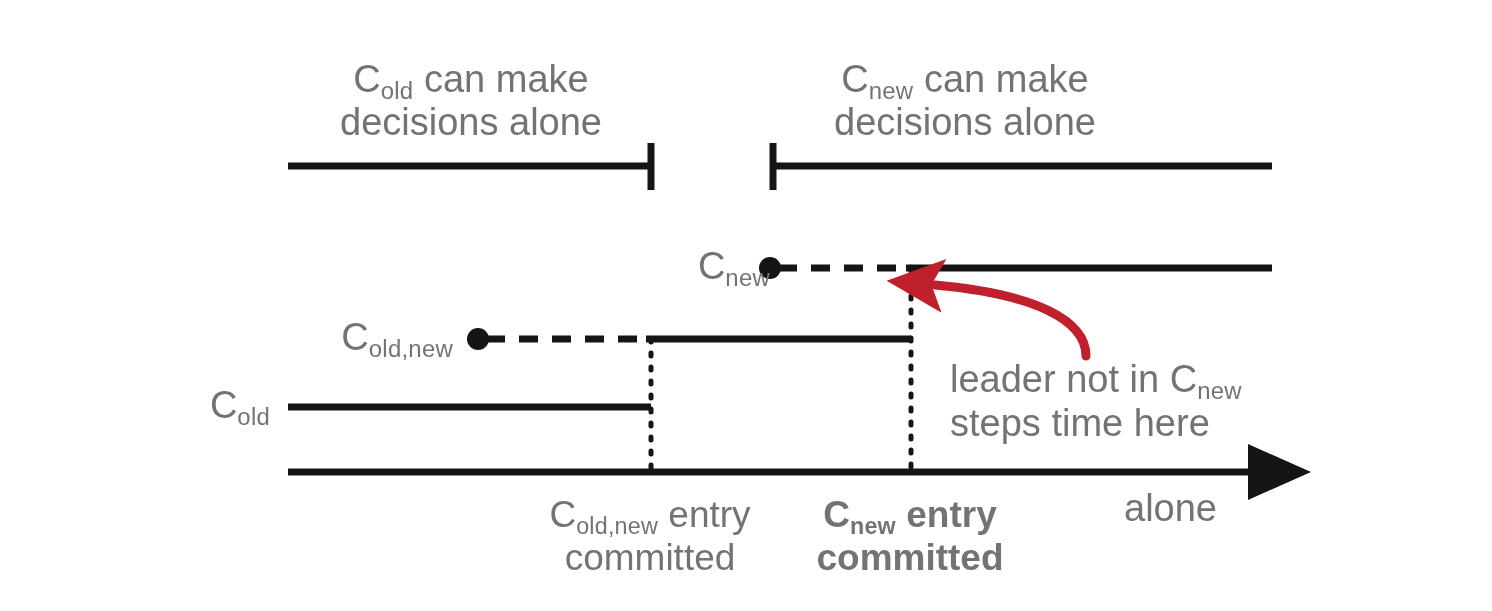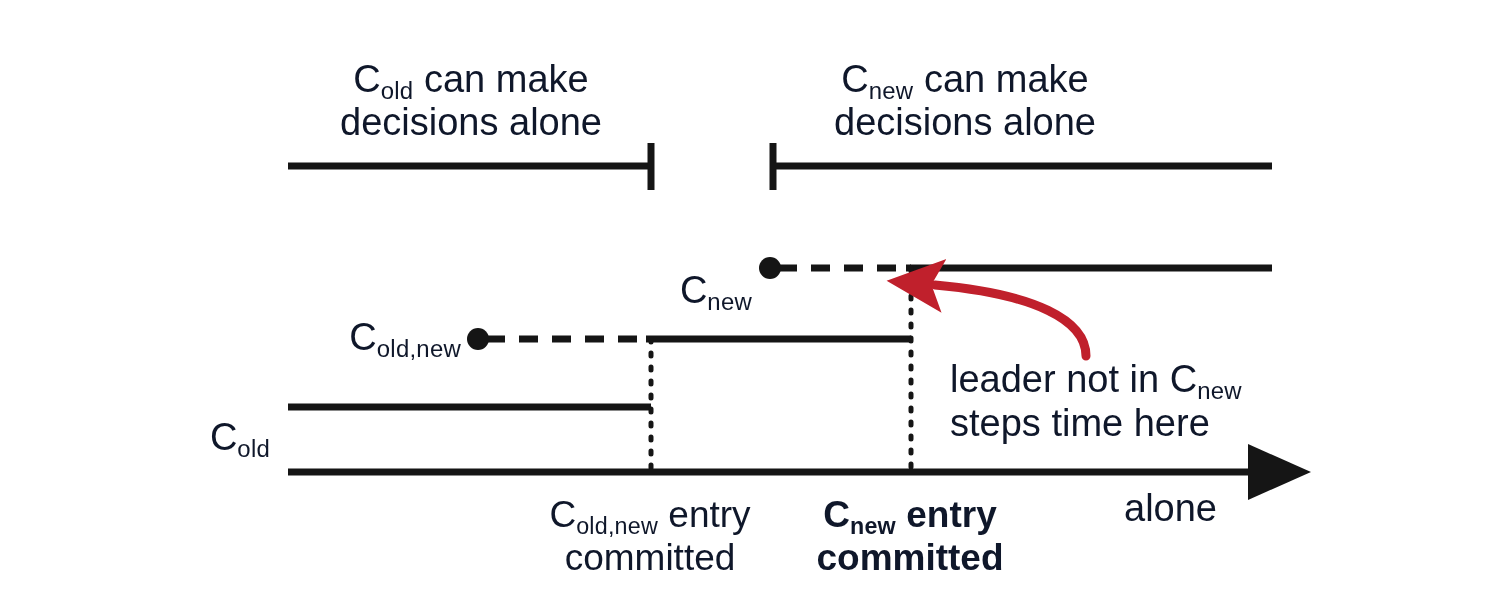--- a/index.html
+++ b/index.html
@@ -23,21 +23,21 @@
     position: absolute;
     left: 0;
     top: 0;
     width: 1492px;
     height: 611px;
     display: block;
   }
   .lbl {
     position: absolute;
     font-family: "Liberation Sans", sans-serif;
-    color: #0f172a;
+    color: #737373;
     line-height: 1.14;
     white-space: nowrap;
     -webkit-font-smoothing: antialiased;
   }
   .lbl .sub {
     font-size: 0.63em;
     vertical-align: baseline;
     position: relative;
     top: 0.30em;
     letter-spacing: 0.01em;
@@ -116,29 +116,29 @@
   <div class="lbl caption-top" style="left:286px; top:58px; width:370px;">
     <span><span>C</span><span class="sub">old</span><span> can make</span></span><br>
     <span>decisions alone</span>
   </div>
 
   <div class="lbl caption-top" style="left:780px; top:58px; width:370px;">
     <span><span>C</span><span class="sub">new</span><span> can make</span></span><br>
     <span>decisions alone</span>
   </div>
 
-  <div class="lbl series-label" style="left:502px; top:245px; width:250px;margin-top:24px;">
+  <div class="lbl series-label" style="left:520px; top:245px; width:250px;">
     <span>C</span><span class="sub">new</span>
   </div>
 
-  <div class="lbl series-label" style="left:206px; top:316px; width:255px;">
+  <div class="lbl series-label" style="left:198px; top:316px; width:255px;">
     <span>C</span><span class="sub">old,new</span>
   </div>
 
-  <div class="lbl series-label" style="left:60px; top:384px; width:210px;margin-top:32px;">
+  <div class="lbl series-label" style="left:60px; top:384px; width:210px;">
     <span>C</span><span class="sub">old</span>
   </div>
 
   <div class="lbl annot" style="left:950px; top:358px; width:360px;">
     <span><span>leader not in C</span><span class="sub">new</span></span><br>
     <span>steps time here</span>
   </div>
 
   <div class="lbl tick-caption" style="left:470px; top:494px; width:360px;">
     <span><span>C</span><span class="sub">old,new</span><span> entry</span></span><br>

